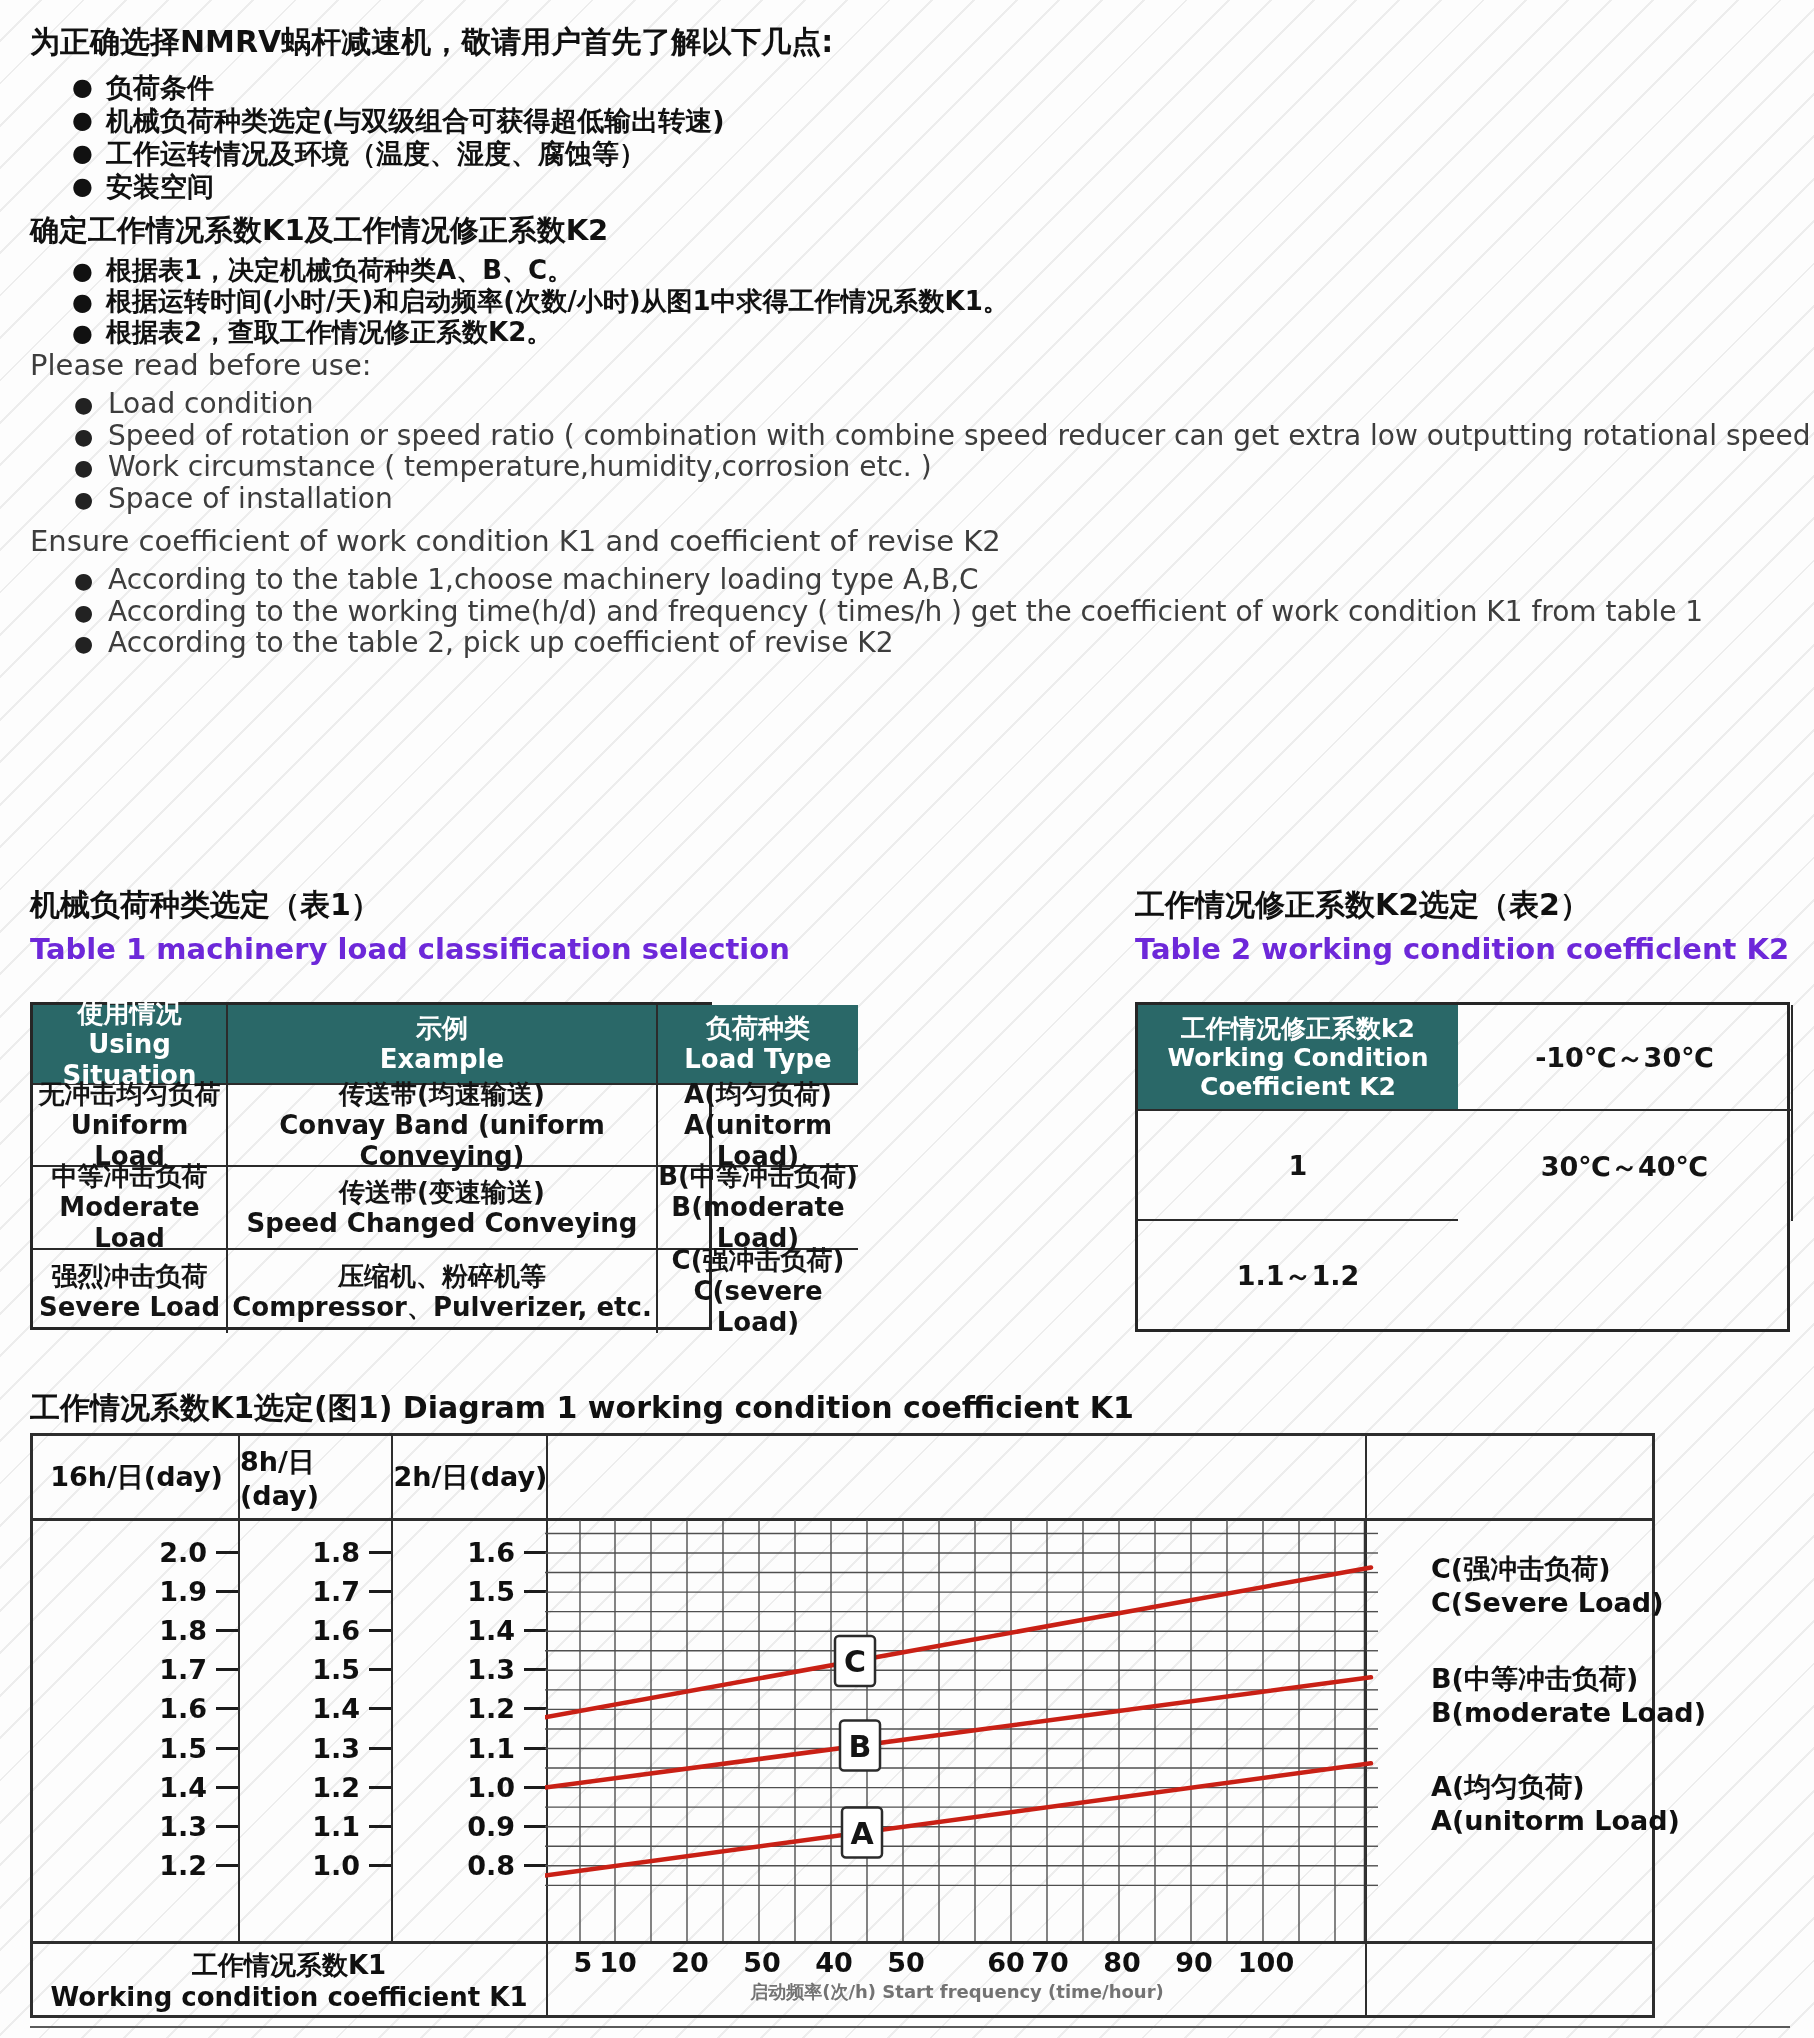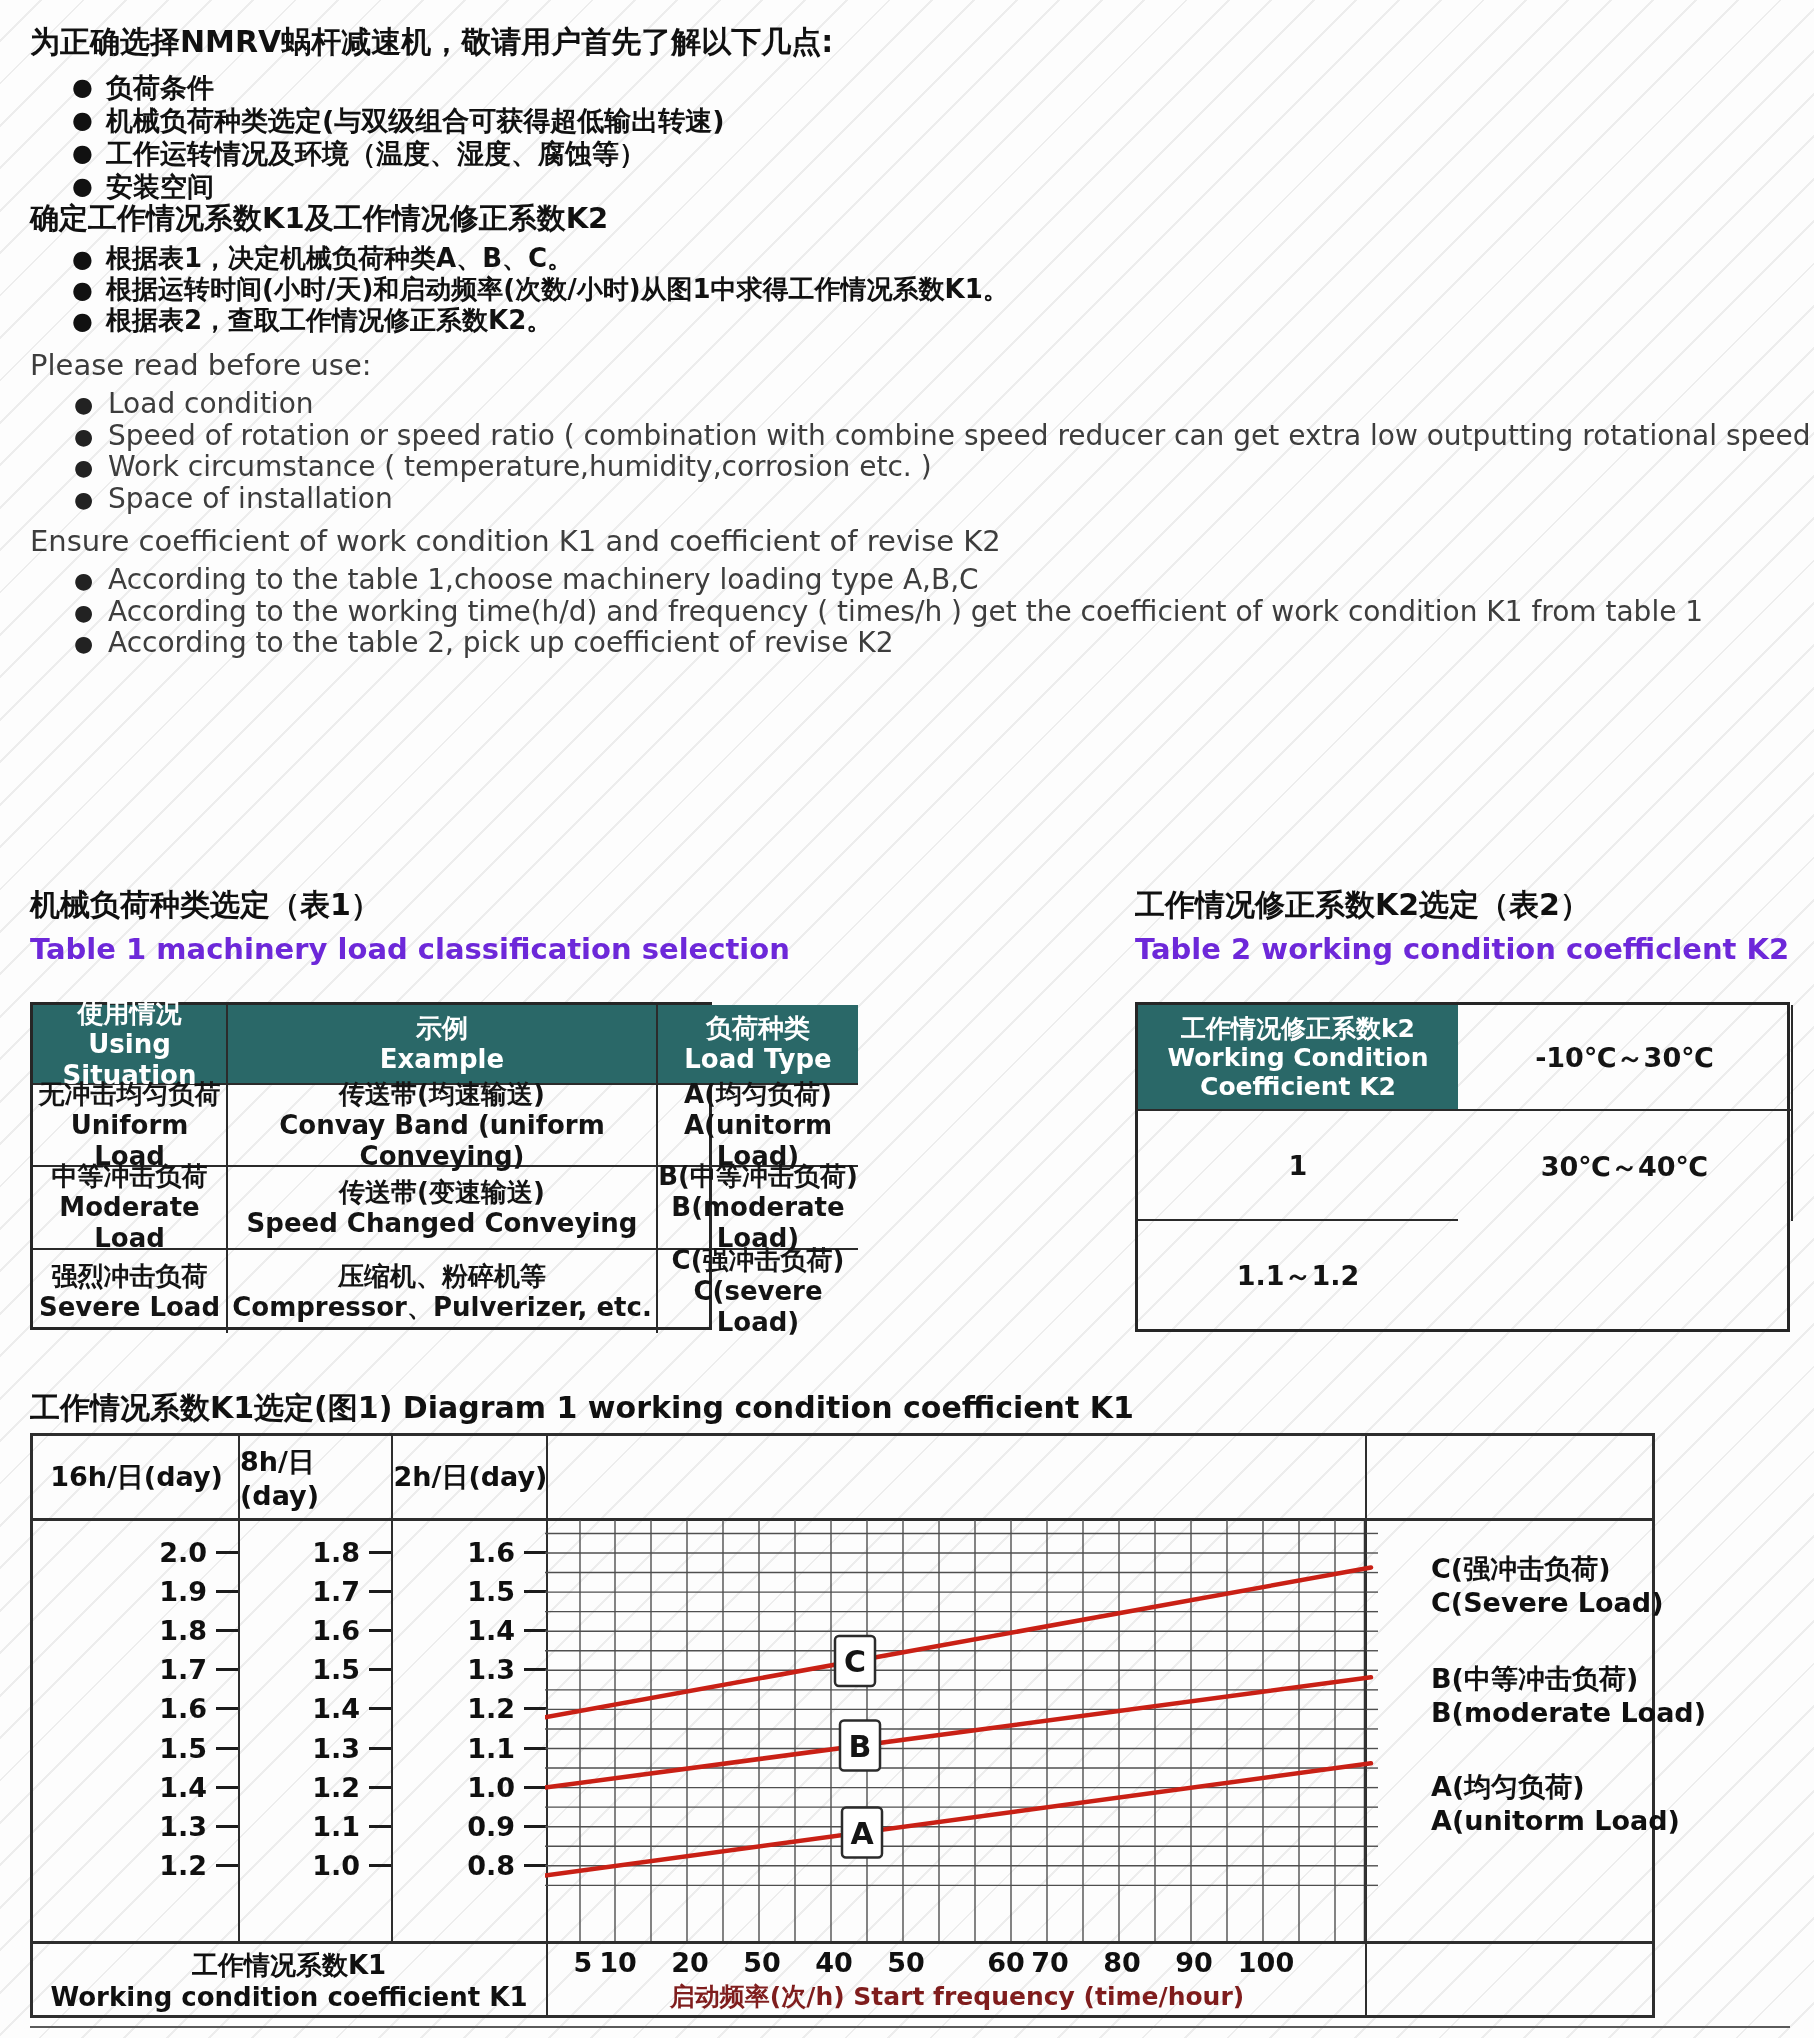--- a/index.html
+++ b/index.html
@@ -39,21 +39,21 @@
   .vline{position:absolute;width:2px;background:#2e2e2e;top:0;}
   .hline{position:absolute;height:2.5px;background:#2e2e2e;left:0;width:1619px;}
   .fig-head{position:absolute;top:0;height:82px;display:flex;align-items:center;justify-content:center;
     font-size:27px;font-weight:700;color:#101010;}
   .scale-col{position:absolute;top:97px;height:352px;}
   .srow{height:39.1px;display:flex;align-items:center;justify-content:flex-end;
     font-size:27px;font-weight:700;color:#101010;}
   .srow .dash{width:22px;height:3px;background:#1c1c1c;margin-left:9px;}
   .xtick{position:absolute;top:511px;transform:translateX(-50%);font-size:27px;font-weight:700;color:#101010;}
   .xlabel{position:absolute;top:544px;left:924px;transform:translateX(-50%);
-    font-size:25px;font-weight:700;color:#7f1d1d;white-space:nowrap;}
+    font-size:18px;font-weight:700;color:#737373;white-space:nowrap;}
   .bl-cell{position:absolute;left:0;top:513px;width:512px;text-align:center;}
   .bl-cell div{font-size:26px;font-weight:700;line-height:32px;color:#101010;}
   .legend{position:absolute;left:1398px;width:230px;}
   .legend div{font-size:27px;font-weight:700;line-height:34px;color:#101010;white-space:nowrap;}
   #plot{position:absolute;left:512px;top:84px;}
   #plot .gl{stroke:#4f4f4f;stroke-width:1.4;}
   #plot .pborder{stroke:#333;stroke-width:2.5;}
   #plot .redline{stroke:#c92015;stroke-width:4.5;stroke-linecap:round;fill:none;}
   #plot .lblbox{fill:#ffffff;stroke:#2b2b2b;stroke-width:2.5;}
   #plot text{font-family:"DejaVu Sans","Liberation Sans",sans-serif;font-size:30px;font-weight:700;fill:#141414;text-anchor:middle;}
@@ -66,21 +66,21 @@
   <div class="zh-title">为正确选择NMRV蜗杆减速机，敬请用户首先了解以下几点:</div>
   <ul class="zh-bullets" style="margin-left:40px;">
     <li>负荷条件</li>
     <li>机械负荷种类选定(与双级组合可获得超低输出转速)</li>
     <li>工作运转情况及环境（温度、湿度、腐蚀等）</li>
     <li>安装空间</li>
   </ul>
 </div>
 
 <div class="abs" style="left:30px;top:199px;">
-  <div class="zh-title" style="font-size:29px;">确定工作情况系数K1及工作情况修正系数K2</div>
+  <div class="zh-title" style="font-size:29px;margin-top:12px;">确定工作情况系数K1及工作情况修正系数K2</div>
   <ul class="zh-bullets" style="margin-left:40px;margin-top:4px;">
     <li style="font-size:26px;line-height:31px;">根据表1，决定机械负荷种类A、B、C。</li>
     <li style="font-size:26px;line-height:31px;">根据运转时间(小时/天)和启动频率(次数/小时)从图1中求得工作情况系数K1。</li>
     <li style="font-size:26px;line-height:31px;">根据表2，查取工作情况修正系数K2。</li>
   </ul>
 </div>
 
 <div class="abs" style="left:30px;top:348px;">
   <div class="en-title">Please read before use:</div>
   <ul class="en-bullets" style="margin-left:42px;">

